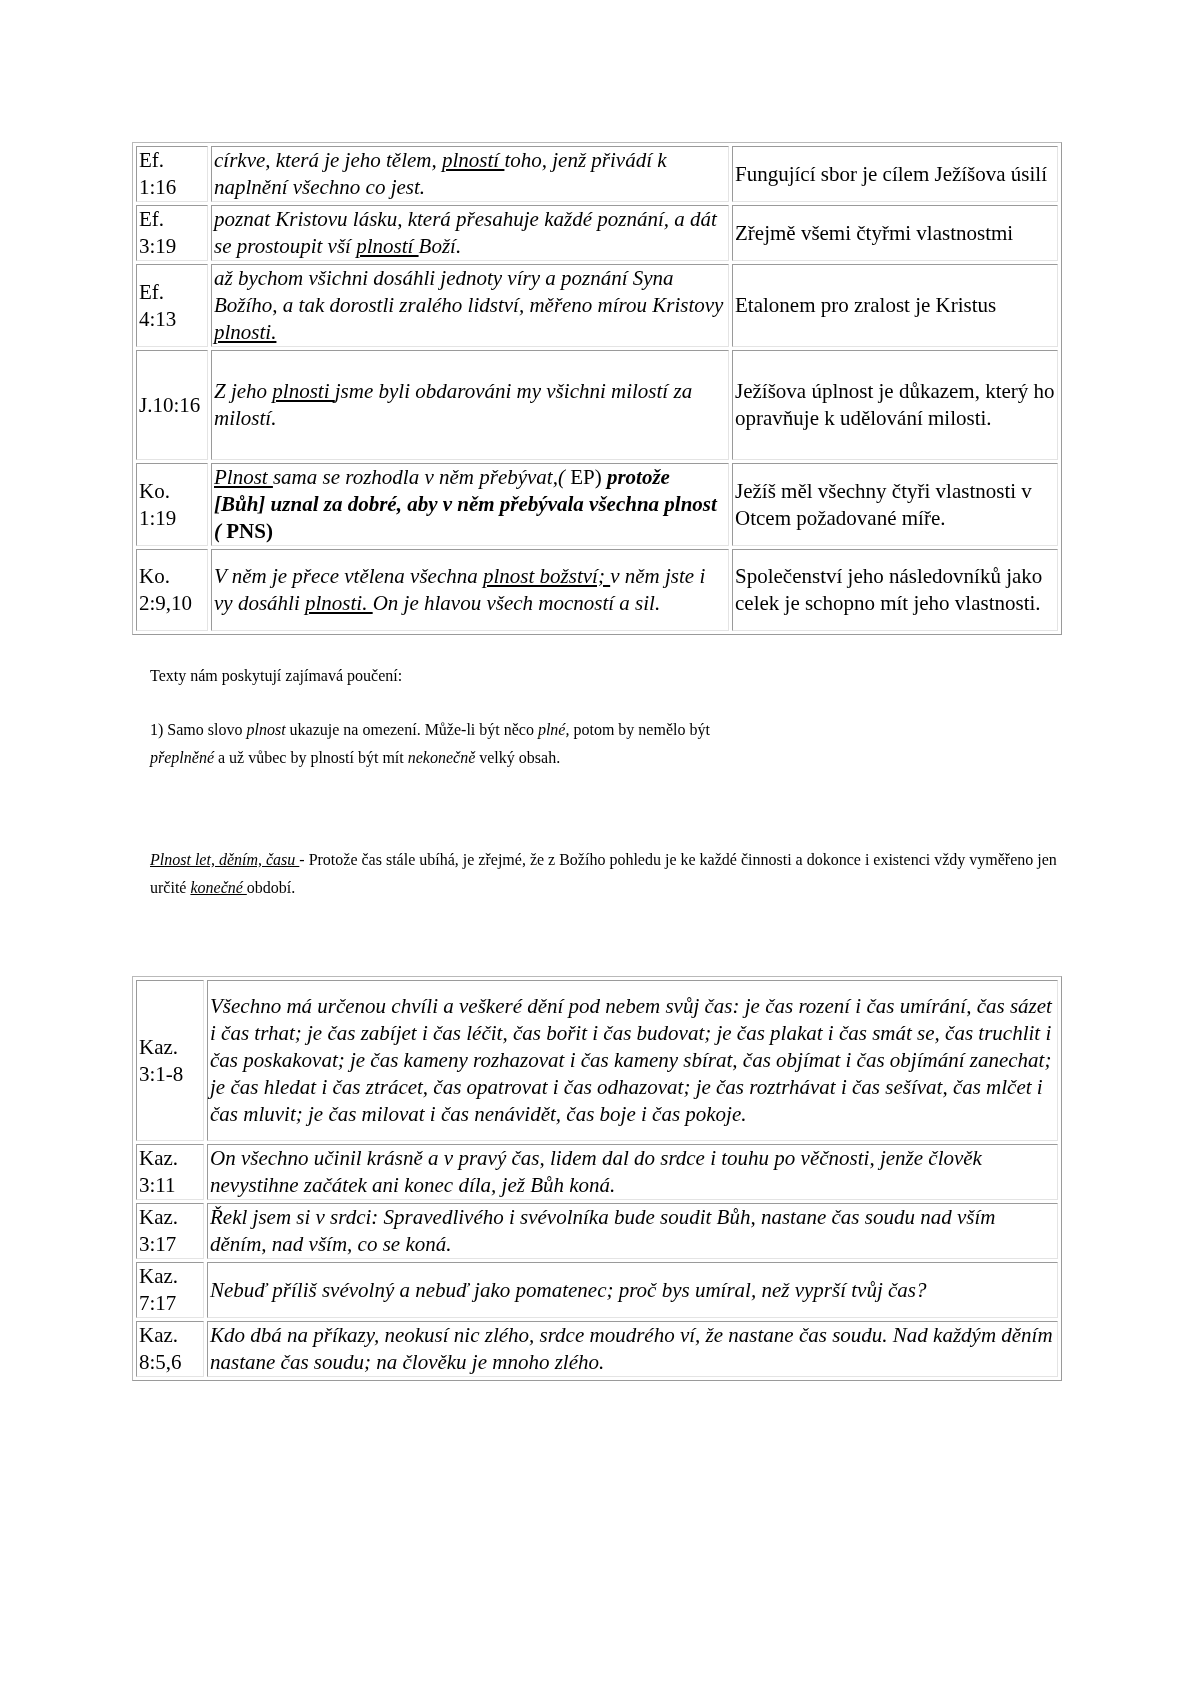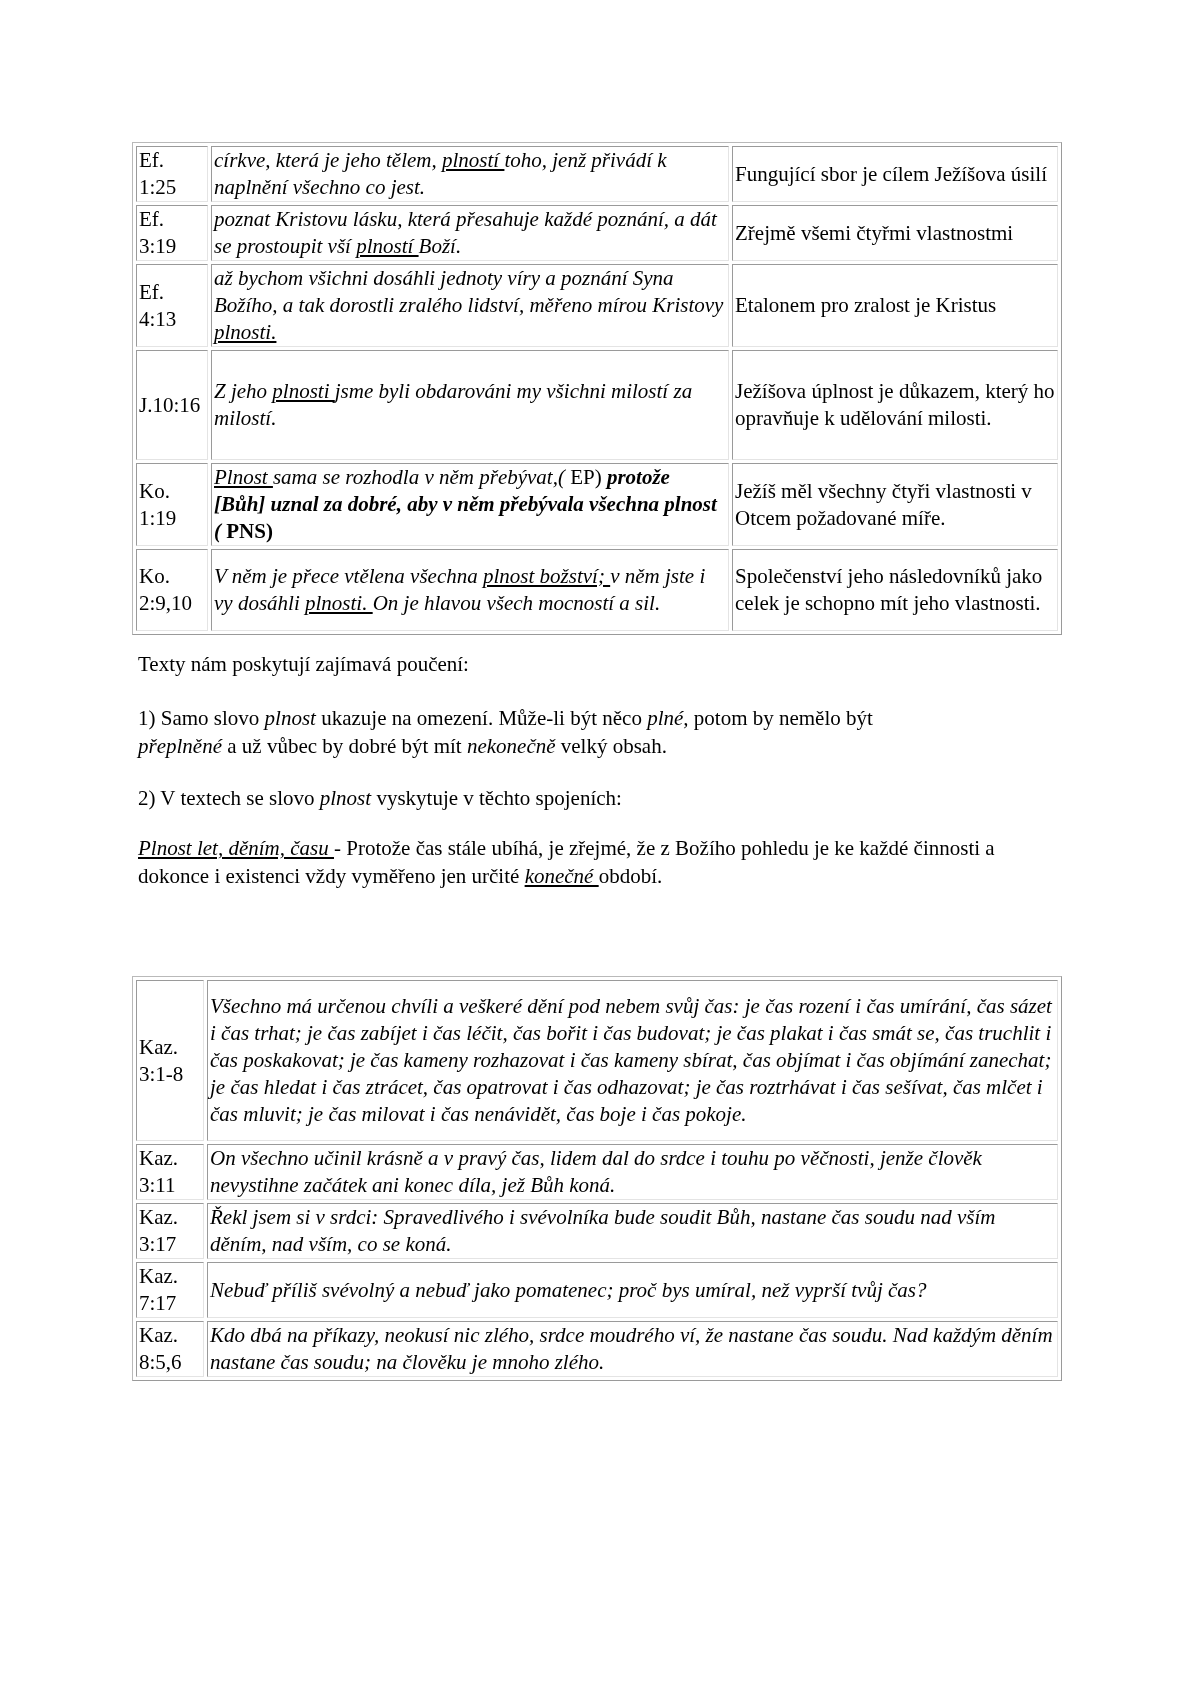--- a/index.html
+++ b/index.html
@@ -22,32 +22,32 @@
   td.ref { width: 66px; }
   td.txt { font-style: italic; }
   td.note { }
   .u { text-decoration: underline; font-style: italic; }
   .b { font-weight: bold; }
   .n { font-style: normal; }
   #t1 { left: 126px; top: 142px; width: 930px; }
   #t1 td.txt { width: 512px; }
   #t2 { left: 126px; top: 976px; width: 930px; }
   #t2 td.ref { width: 62px; margin-top: 16px; }
-  p.par { position: absolute; left: 132px; width: 930px; margin: 0; font-size: 21px; line-height: 28px; }
+  p.par { position: absolute; left: 132px; width: 930px; margin: 12px; font-size: 16px; line-height: 28px; }
   em { font-style: italic; }
 </style>
 </head>
 <body>
 
 <div class="page">
 
   <table class="bx" id="t1">
     <tbody>
         <tr style="height:55px">
-      <td class="ref"><span>Ef.</span><br><span>1:25</span></td>
+      <td class="ref"><span>Ef.</span><br><span>1:16</span></td>
       <td class="txt"><span>církve, která je jeho tělem, </span><span class="u">plností </span><span>toho, jenž přivádí k naplnění všechno co jest.</span></td>
       <td class="note">Fungující sbor je cílem Ježíšova úsilí</td>
     </tr>
     <tr style="height:55px">
       <td class="ref"><span>Ef.</span><br><span>3:19</span></td>
       <td class="txt"><span>poznat Kristovu lásku, která přesahuje každé poznání, a dát se prostoupit vší </span><span class="u">plností </span><span>Boží.</span></td>
       <td class="note">Zřejmě všemi čtyřmi vlastnostmi</td>
     </tr>
     <tr style="height:82px">
       <td class="ref"><span>Ef.</span><br><span>4:13</span></td>
@@ -67,23 +67,22 @@
     <tr style="height:82px">
       <td class="ref"><span>Ko.</span><br><span>2:9,10</span></td>
       <td class="txt"><span>V něm je přece vtělena všechna </span><span class="u">plnost božství; </span><span>v něm jste i vy dosáhli </span><span class="u">plnosti. </span><span>On je hlavou všech mocností a sil.</span></td>
       <td class="note">Společenství jeho následovníků jako celek je schopno mít jeho vlastnosti.</td>
     </tr>
   </tbody>
     </table>
 
   <p class="par" style="top:650px">Texty nám poskytují zajímavá poučení:</p>
 
-  <p class="par" style="top:704px"><span>1) Samo slovo </span><em>plnost</em><span> ukazuje na omezení. Může-li být něco </span><em>plné,</em><span> potom by nemělo být </span><br><em>přeplněné</em><span> a už vůbec by dobré být mít </span><em>nekonečně</em><span> velký obsah.</span></p>
+  <p class="par" style="top:704px"><span>1) Samo slovo </span><em>plnost</em><span> ukazuje na omezení. Může-li být něco </span><em>plné,</em><span> potom by nemělo být </span><br><em>přeplněné</em><span> a už vůbec by plností být mít </span><em>nekonečně</em><span> velký obsah.</span></p>
 
-  <p class="par" style="top:784px"><span>2) V textech se slovo </span><em>plnost</em><span> vyskytuje v těchto spojeních:</span></p>
 
   <p class="par" style="top:834px"><span class="u">Plnost let, děním, času </span><span>- Protože čas stále ubíhá, je zřejmé, že z Božího pohledu je ke každé činnosti a dokonce i existenci vždy vyměřeno jen určité </span><span class="u">konečné </span><span>období.</span></p>
 
   <table class="bx" id="t2">
     <tbody>
         <tr style="height:161px">
       <td class="ref"><span>Kaz.</span><br><span>3:1-8</span></td>
       <td class="txt">Všechno má určenou chvíli a veškeré dění pod nebem svůj čas: je čas rození i čas umírání, čas sázet i čas trhat; je čas zabíjet i čas léčit, čas bořit i čas budovat; je čas plakat i čas smát se, čas truchlit i čas poskakovat; je čas kameny rozhazovat i čas kameny sbírat, čas objímat i čas objímání zanechat; je čas hledat i čas ztrácet, čas opatrovat i čas odhazovat; je čas roztrhávat i čas sešívat, čas mlčet i čas mluvit; je čas milovat i čas nenávidět, čas boje i čas pokoje.</td>
     </tr>
     <tr style="height:55px">

